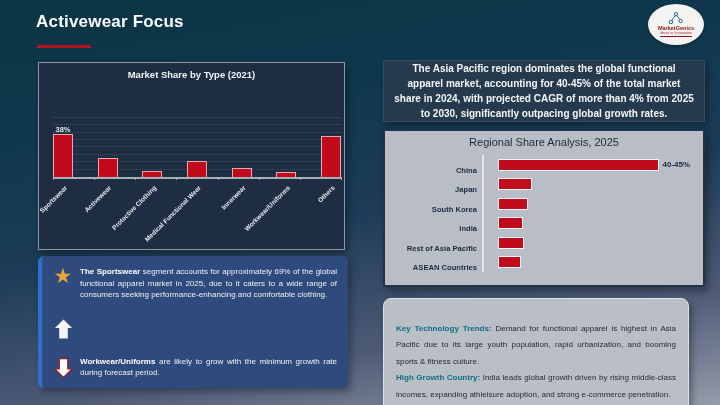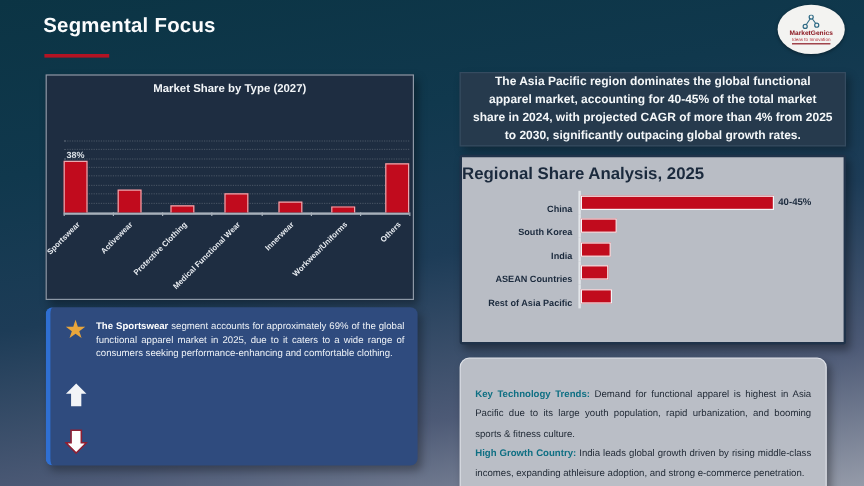--- a/index.html
+++ b/index.html
@@ -33,26 +33,26 @@
     white-space:nowrap;transform:rotate(-45deg);transform-origin:100% 0;}
   
   .callout{position:absolute;left:383px;top:60px;width:322px;height:62px;background:#263a4d;
     border:1px solid #354b60;box-sizing:border-box;display:flex;align-items:center;
     box-shadow:3px 4px 7px rgba(0,0,0,.3);}
   .callout p{margin:0;width:100%;padding:0 10px;text-align:center;font-size:10px;font-weight:bold;
     color:#f4f7f9;line-height:1.5;}
   
   .panel-reg{position:absolute;left:383px;top:129px;width:322px;height:158px;background:#b9bdc5;
     border:2px solid #20334a;border-radius:2px;box-sizing:border-box;box-shadow:3px 4px 7px rgba(0,0,0,.35);}
-  .panel-reg .panel-title{margin-top:5px;text-align:left;font-size:14px;font-weight:bold;color:#1b2a3d;}
+  .panel-reg .panel-title{margin-top:5px;text-align:center;font-size:11px;font-weight:normal;color:#1b2a3d;}
   #hbar-rows{margin-top:7px;}
   .hrow{display:flex;align-items:flex-end;height:19.5px;}
   .hlabel{width:92px;flex:0 0 92px;text-align:right;padding-right:5px;font-size:7.6px;
     font-weight:bold;color:#1b2a3d;}
-  .hbar-zone{flex:1;display:flex;align-items:center;border-left:2px solid #e3e6ea;height:100%;padding-left:0;}
+  .hbar-zone{flex:1;display:flex;align-items:center;border-left:2px solid #e3e6ea;height:100%;padding-left:14px;}
   .hbar{height:12px;background:#c10b1d;border:1px solid #f4f5f7;box-sizing:border-box;}
   .hvalue{margin-left:4px;font-size:8px;font-weight:bold;color:#1b2a3d;}
   
   .insights{position:absolute;left:38px;top:256px;width:310px;height:132px;background:#2f4b7e;
     border-left:4px solid #2f6fd2;border-radius:6px;box-sizing:border-box;
     padding:10px 11px 9px 4px;display:flex;flex-direction:column;justify-content:space-between;
     box-shadow:3px 4px 7px rgba(0,0,0,.3);}
   .insight-row{display:flex;align-items:flex-start;}
   .insight-icon{flex:0 0 34px;display:flex;justify-content:center;padding-top:1px;}
   .star{color:#e9a63b;font-size:21px;line-height:.9;}
@@ -62,37 +62,37 @@
   .notes{position:absolute;left:383px;top:298px;width:306px;background:#babec6;border:1px solid #dfe2e8;
     border-radius:8px;box-sizing:border-box;padding:22px 12px;box-shadow:3px 4px 7px rgba(0,0,0,.35);}
   .notes p{margin:0;font-size:8px;color:#1e2733;line-height:2.05;text-align:justify;}
   .notes .lead{font-weight:bold;color:#0e6f83;}
 </style>
 </head>
 <body>
 
 <div class="slide">
 
-  <h1 class="page-title">Segmental Focus</h1>
+  <h1 class="page-title">Activewear Focus</h1>
   <div class="title-underline"></div>
 
   <div class="logo">
     <svg width="20" height="13" viewBox="0 0 20 13">
       <circle cx="10" cy="2.2" r="1.7" fill="none" stroke="#2e6a85" stroke-width="1"></circle>
       <circle cx="5" cy="10" r="1.7" fill="none" stroke="#2e6a85" stroke-width="1"></circle>
       <circle cx="14.6" cy="9" r="1.7" fill="none" stroke="#2e6a85" stroke-width="1"></circle>
       <line x1="9.2" y1="3.6" x2="5.8" y2="8.6" stroke="#2e6a85" stroke-width="0.9"></line>
       <line x1="10.9" y1="3.6" x2="13.8" y2="7.6" stroke="#2e6a85" stroke-width="0.9"></line>
     </svg>
     <div class="logo-name">MarketGenics</div>
     <div class="logo-tagline">Ideas to Innovation</div>
   </div>
 
   <section class="panel-col">
-    <div class="panel-title">Market Share by Type (2027)</div>
+    <div class="panel-title">Market Share by Type (2021)</div>
     <div class="plot" id="column-plot">
         <div class="gridline" style="bottom: 7.4px;"></div>
         <div class="gridline" style="bottom: 14.8px;"></div>
         <div class="gridline" style="bottom: 22.2px;"></div>
         <div class="gridline" style="bottom: 29.6px;"></div>
         <div class="gridline" style="bottom: 37px;"></div>
         <div class="gridline" style="bottom: 44.4px;"></div>
         <div class="gridline" style="bottom: 51.8px;"></div>
         <div class="gridline" style="bottom: 59.2px;"></div>
         <div class="bars">
@@ -134,41 +134,47 @@
     <div class="panel-title">Regional Share Analysis, 2025</div>
     <div id="hbar-rows">
         <div class="hrow">
           <div class="hlabel">China</div>
           <div class="hbar-zone">
             <div class="hbar" style="width: 160.556px; background: rgb(193, 11, 29);"></div>
             <span class="hvalue">40-45%</span>
           </div>
         </div>
         <div class="hrow">
+          <div class="hlabel">Japan</div>
+          <div class="hbar-zone">
+            <div class="hbar" style="width: 34px; background: rgb(193, 11, 29);"></div>
+          </div>
+        </div>
+        <div class="hrow">
           <div class="hlabel">South Korea</div>
           <div class="hbar-zone">
             <div class="hbar" style="width: 30.2222px; background: rgb(193, 11, 29);"></div>
           </div>
         </div>
         <div class="hrow">
           <div class="hlabel">India</div>
           <div class="hbar-zone">
             <div class="hbar" style="width: 24.5556px; background: rgb(193, 11, 29);"></div>
           </div>
         </div>
         <div class="hrow">
+          <div class="hlabel">Rest of Asia Pacific</div>
+          <div class="hbar-zone">
+            <div class="hbar" style="width: 26.4444px; background: rgb(193, 11, 29);"></div>
+          </div>
+        </div>
+        <div class="hrow">
           <div class="hlabel">ASEAN Countries</div>
           <div class="hbar-zone">
             <div class="hbar" style="width: 22.6667px; background: rgb(193, 11, 29);"></div>
-          </div>
-        </div>
-        <div class="hrow">
-          <div class="hlabel">Rest of Asia Pacific</div>
-          <div class="hbar-zone">
-            <div class="hbar" style="width: 26.4444px; background: rgb(193, 11, 29);"></div>
           </div>
         </div>
       </div>
   </section>
 
   <section class="insights" id="insights-box">
       <div class="insight-row">
         <div class="insight-icon">
           <span class="star">★</span>
         </div>
@@ -180,20 +186,21 @@
             <path d="M10 1 L19 10 H14.5 V21 H5.5 V10 H1 Z" fill="#f2f4f7"></path>
           </svg>
         </div>
       </div>
       <div class="insight-row">
         <div class="insight-icon">
           <svg width="19" height="22" viewBox="0 0 20 22">
             <path d="M10 21 L19 12 H14.5 V1 H5.5 V12 H1 Z" fill="#fdfdfd" stroke="#8f2033" stroke-width="1.4"></path>
           </svg>
         </div>
+        <p class="insight-text"><b>Workwear/Uniforms</b><span> are likely to grow with the minimum growth rate during forecast period.</span></p>
       </div>
     </section>
 
   <section class="notes" id="notes-box">
       <p><span class="lead">Key Technology Trends:</span><span> Demand for functional apparel is highest in Asia Pacific due to its large youth population, rapid urbanization, and booming sports &amp; fitness culture.</span></p>
       <p><span class="lead">High Growth Country:</span><span> India leads global growth driven by rising middle-class incomes, expanding athleisure adoption, and strong e-commerce penetration.</span></p>
     </section>
 
 </div>
 

